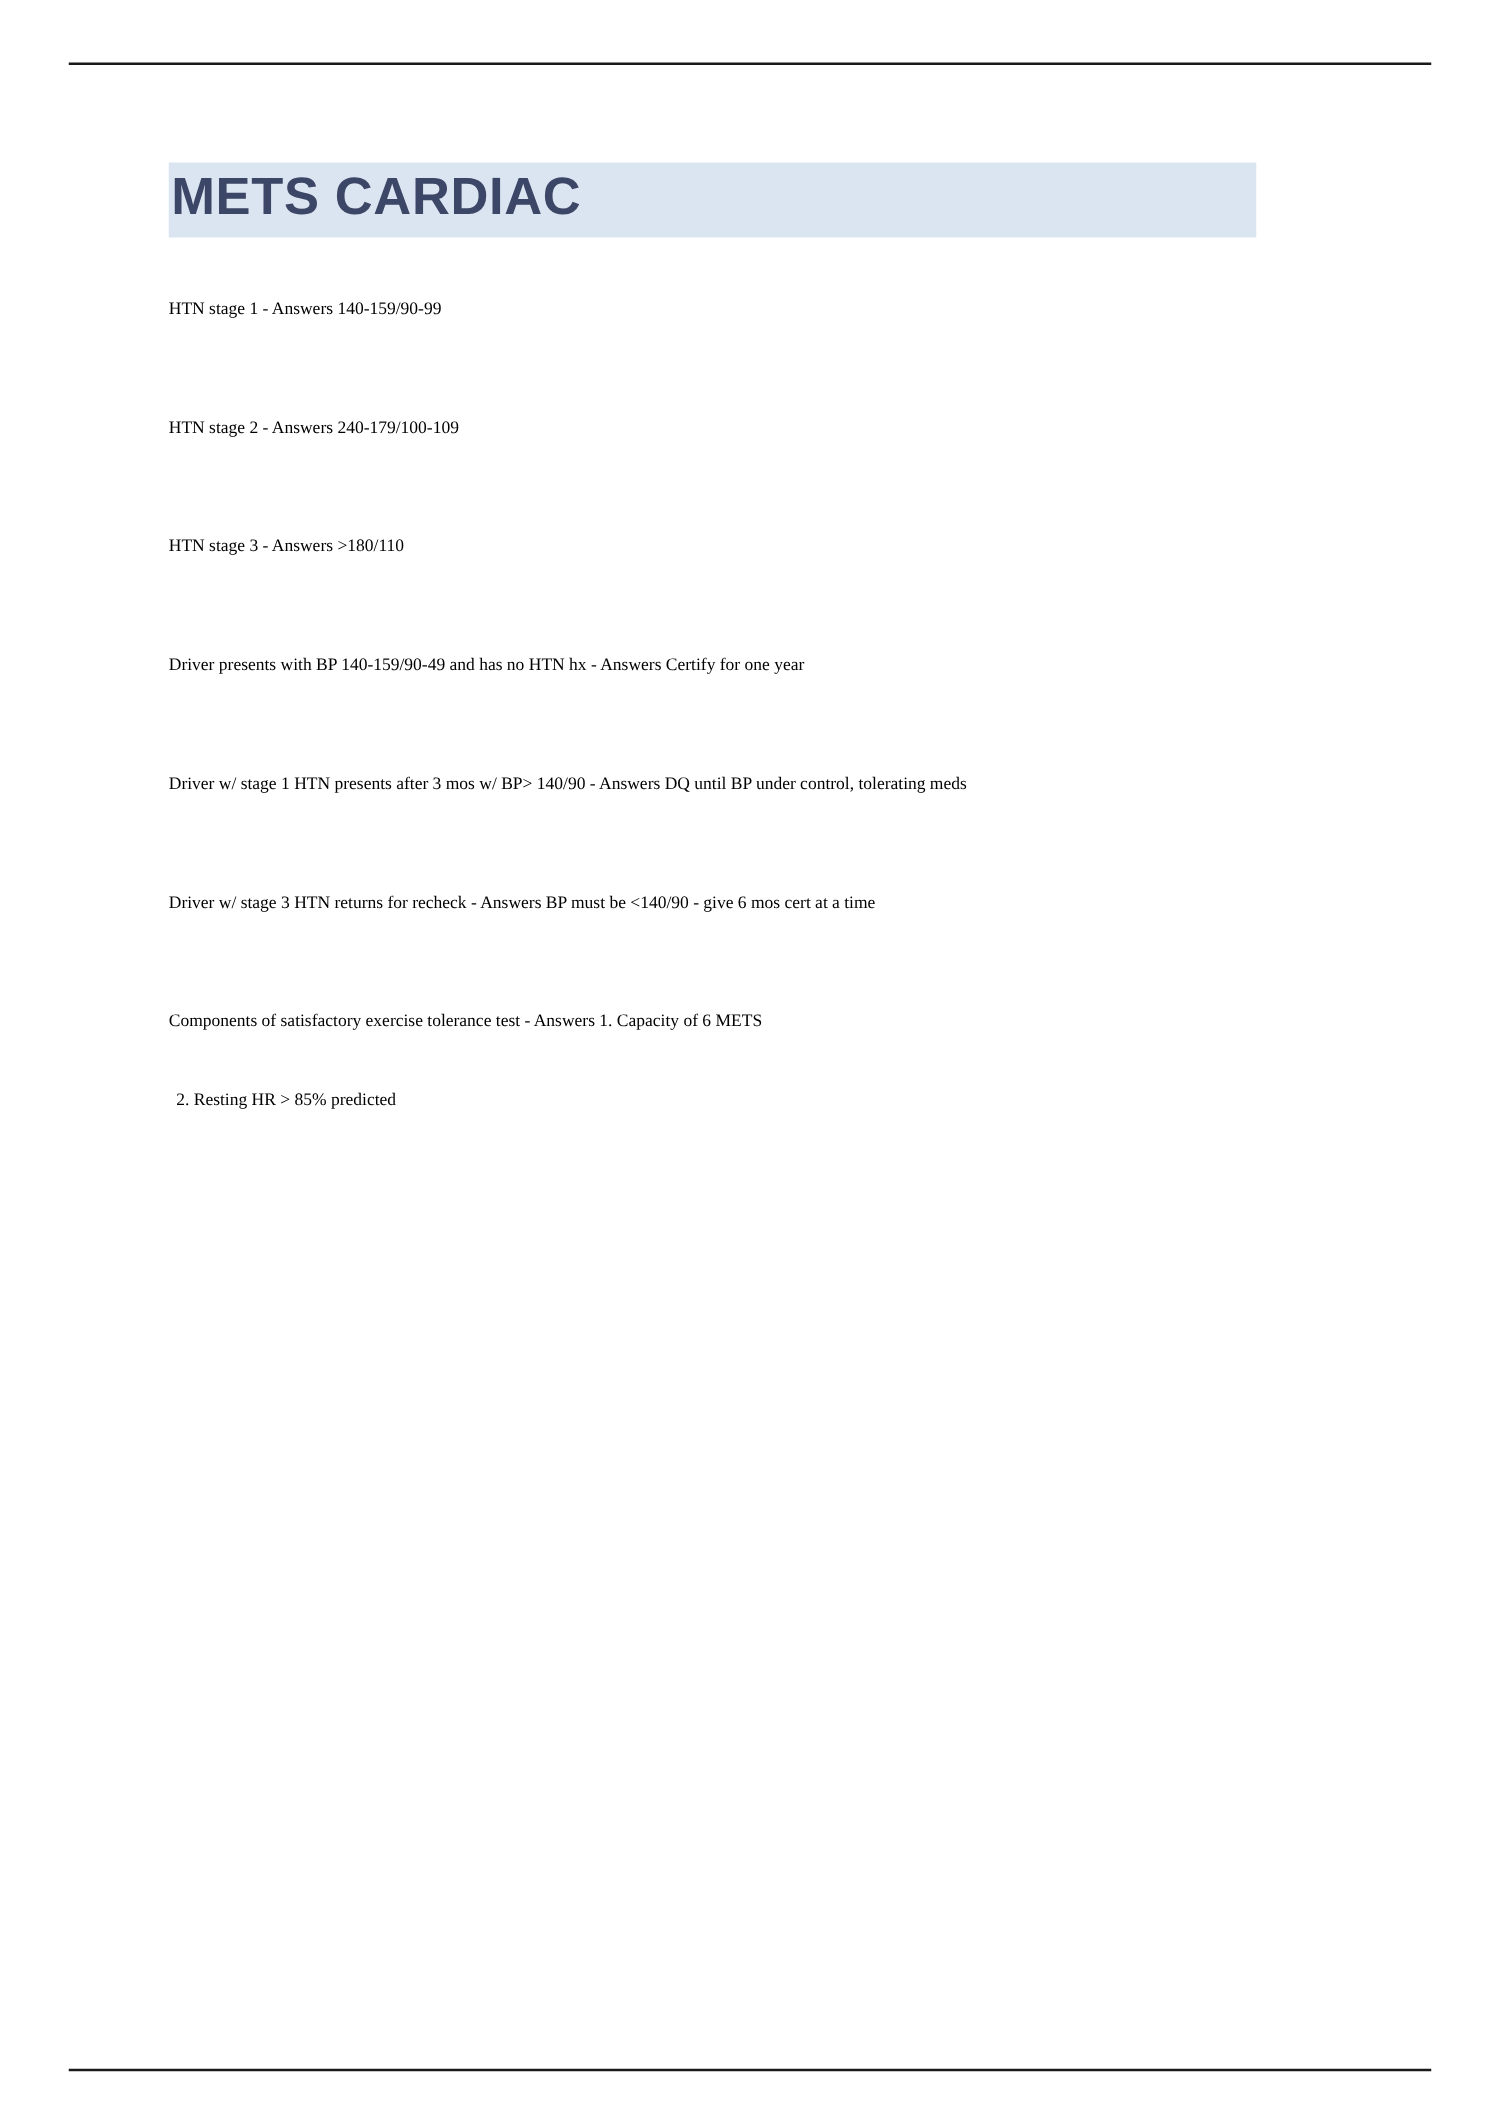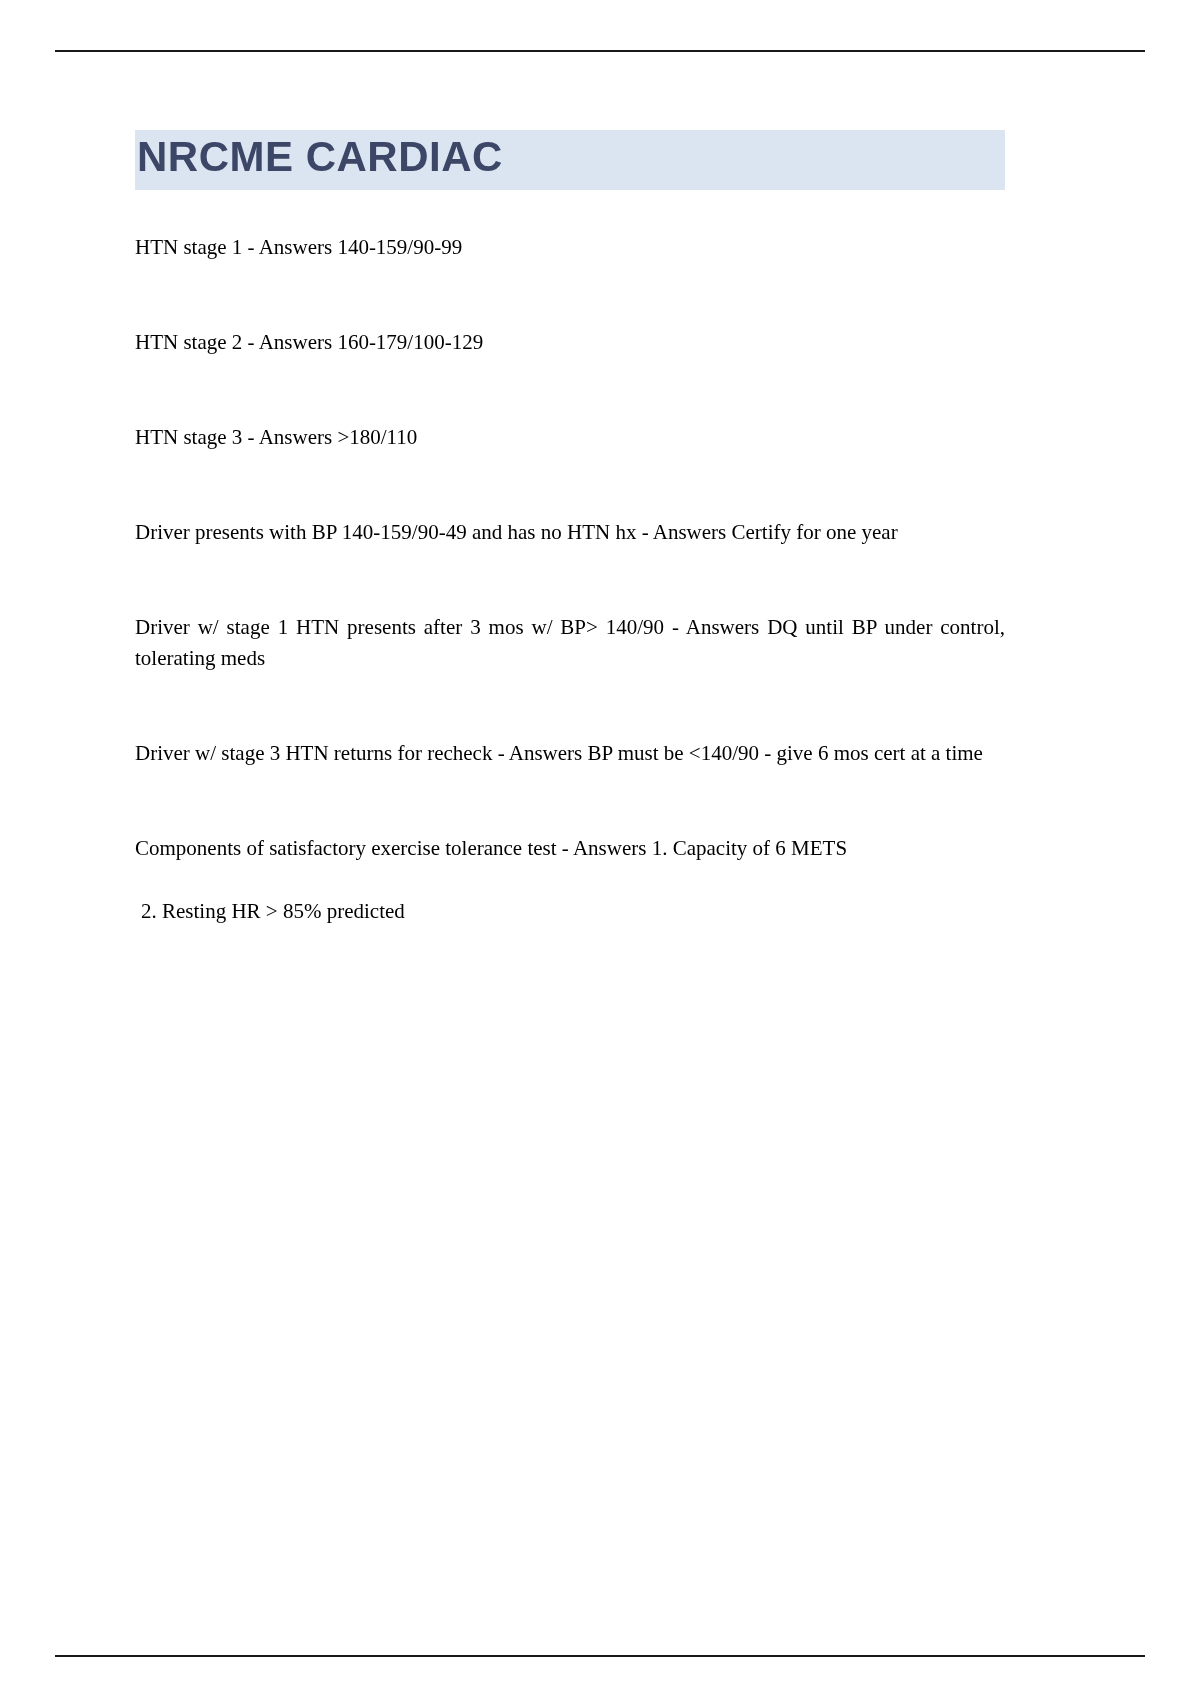--- a/index.html
+++ b/index.html
@@ -39,21 +39,21 @@
   .doc-title {
     margin: 0;
     font-family: "Liberation Sans", sans-serif;
     font-weight: bold;
     font-size: 42px;
     letter-spacing: 0.5px;
     color: #3c4666;
     line-height: 1.1;
   }
   p.qa, p.cont {
-    font-size: 21px;
+    font-size: 14px;
     line-height: 31px;
     text-align: justify;
     margin: 0 0 64px 0;
   }
   p.cont {
     margin: 0 0 15px 0;
     text-align: left;
   }
   p.qa.tight {
     margin-bottom: 32px;
@@ -65,25 +65,25 @@
 </head>
 <body>
 
 <div class="page">
 
   <div class="rule top"></div>
 
   <div class="content">
 
     <div class="title-bar">
-      <h1 class="doc-title">NRCME CARDIAC</h1>
+      <h1 class="doc-title">METS CARDIAC</h1>
     </div>
 
     <p class="qa">HTN stage 1 - Answers 140-159/90-99</p>
-    <p class="qa">HTN stage 2 - Answers 160-179/100-129</p>
+    <p class="qa">HTN stage 2 - Answers 240-179/100-109</p>
     <p class="qa">HTN stage 3 - Answers &gt;180/110</p>
     <p class="qa">Driver presents with BP 140-159/90-49 and has no HTN hx - Answers Certify for one year</p>
     <p class="qa">Driver w/ stage 1 HTN presents after 3 mos w/ BP&gt; 140/90 - Answers DQ until BP under control, tolerating meds</p>
     <p class="qa">Driver w/ stage 3 HTN returns for recheck - Answers BP must be &lt;140/90 - give 6 mos cert at a time</p>
     <p class="qa tight">Components of satisfactory exercise tolerance test - Answers 1. Capacity of 6 METS</p>
     <p class="cont indent">2. Resting HR &gt; 85% predicted</p>
 
   </div>
 
   <div class="rule bottom"></div>

